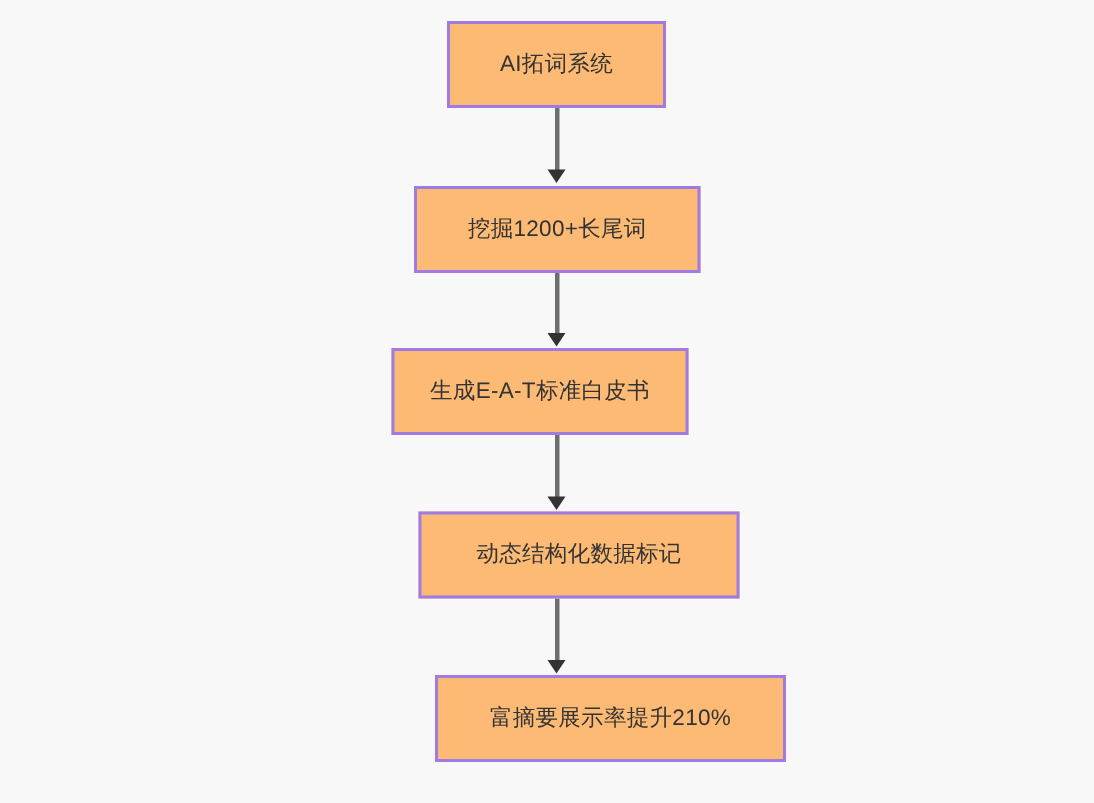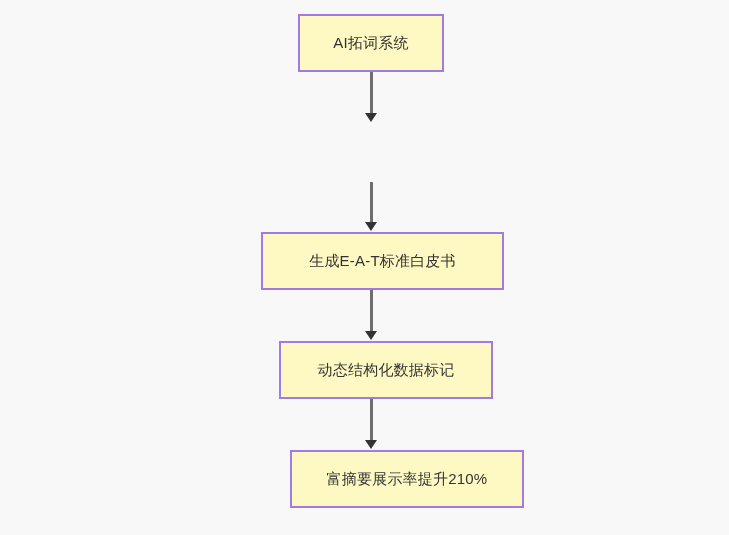--- a/index.html
+++ b/index.html
@@ -14,21 +14,21 @@
     overflow: hidden;
   }
   #flowchart-canvas {
     position: relative;
     width: 729px;
     height: 535px;
   }
   .node {
     position: absolute;
     box-sizing: border-box;
-    background: #fef9c3;
+    background: #fdba74;
     border: 2px solid #9f7be3;
     display: flex;
     align-items: center;
     justify-content: center;
     color: #333333;
     font-size: 15px;
     line-height: 1.2;
     letter-spacing: 0.2px;
     white-space: nowrap;
   }
@@ -63,22 +63,25 @@
   <div class="connector" style="left:370px; top:290px; height:42px;"></div>
   <div class="arrowhead" style="left:365px; top:331px;"></div>
 
   <div class="connector" style="left:370px; top:399px; height:42px;"></div>
   <div class="arrowhead" style="left:365px; top:440px;"></div>
 
   <div class="node" style="left:298px; top:14px; width:146px; height:58px;">
     <span class="node-label">AI拓词系统</span>
   </div>
 
+  <div class="node" style="left:276px; top:124px; width:191px; height:58px;">
+    <span class="node-label">挖掘1200+长尾词</span>
+  </div>
 
-  <div class="node" style="left:261px; top:232px; width:243px; height:58px;">
+  <div class="node" style="left:261px; top:232px; width:198px; height:58px;">
     <span class="node-label">生成E-A-T标准白皮书</span>
   </div>
 
   <div class="node" style="left:264px; top:341px; width:214px; height:58px;margin-left:15px;">
     <span class="node-label">动态结构化数据标记</span>
   </div>
 
   <div class="node" style="left:254px; top:450px; width:234px; height:58px;margin-left:36px;">
     <span class="node-label">富摘要展示率提升210%</span>
   </div>

